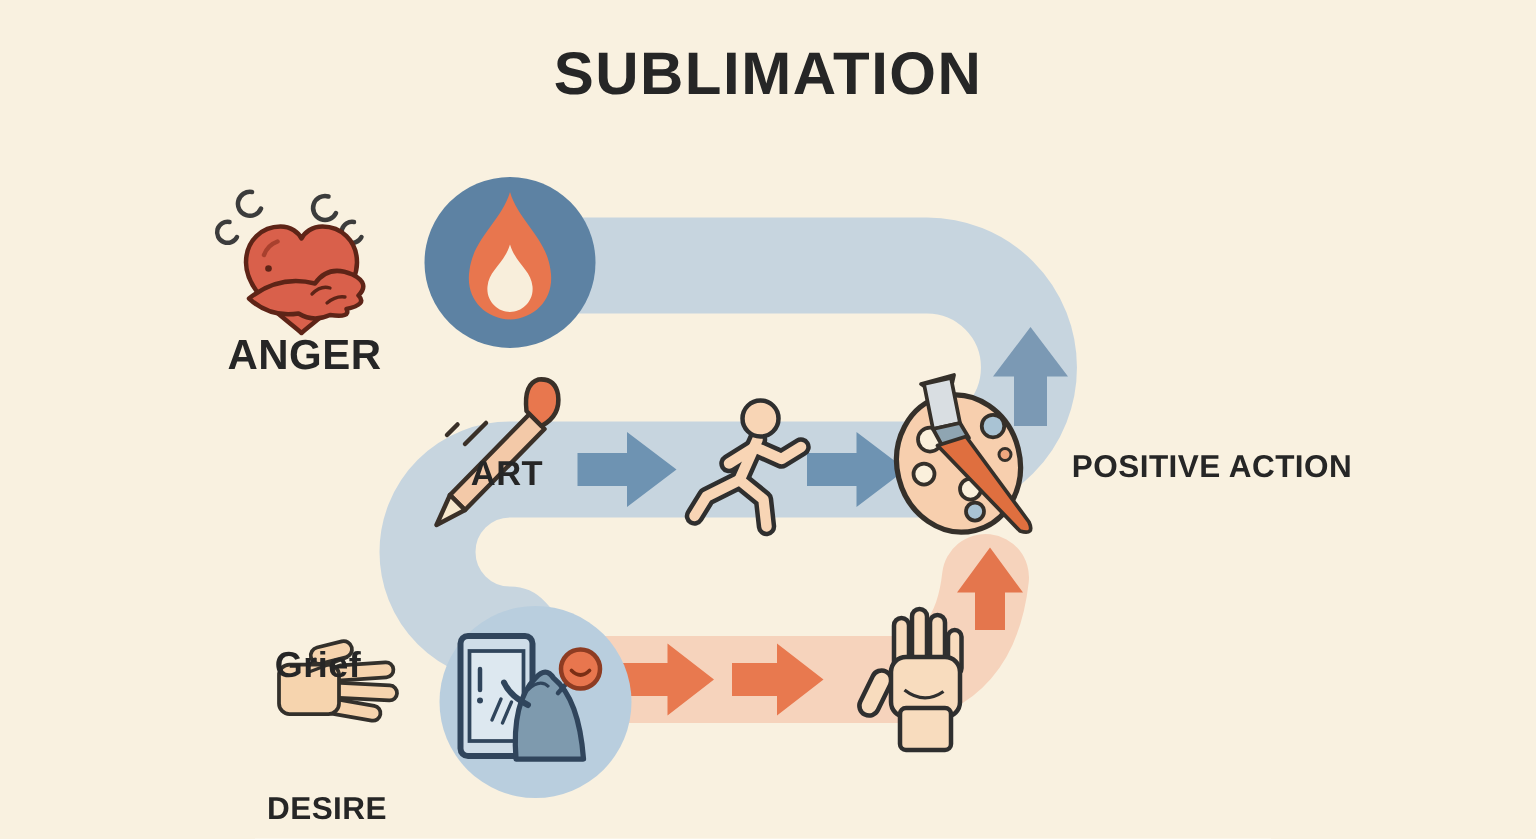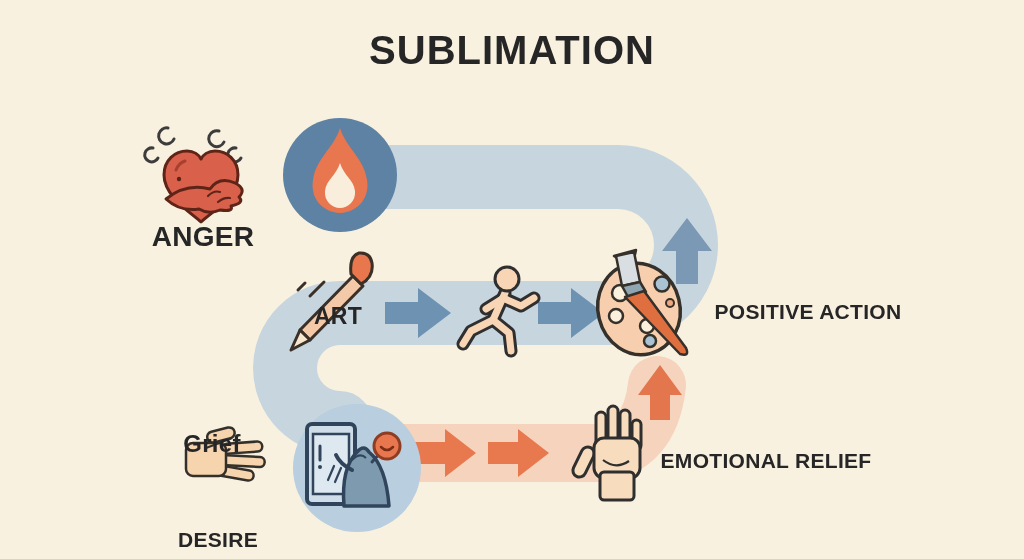--- a/index.html
+++ b/index.html
@@ -146,15 +146,14 @@
       <path d="M603 460 Q616 470 629 461" fill="none" stroke-width="2.2"></path>
     </g>
   </svg>
 
   <div class="label title">SUBLIMATION</div>
   <div class="label anger">ANGER</div>
   <div class="label art">ART</div>
   <div class="label positive">POSITIVE ACTION</div>
   <div class="label grief">Grief</div>
   <div class="label desire">DESIRE</div>
-  <div class="label emotional">EMOTIONAL RELIEF</div>
 
 </div>
 
 </body></html>

